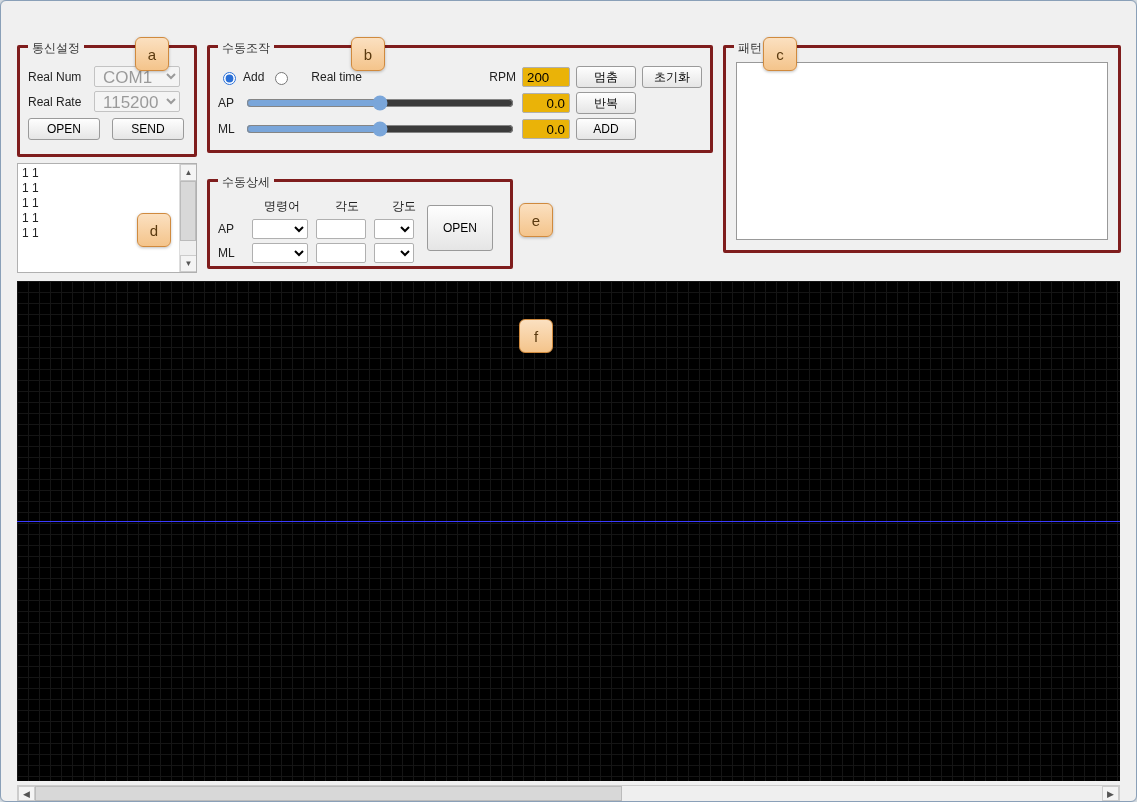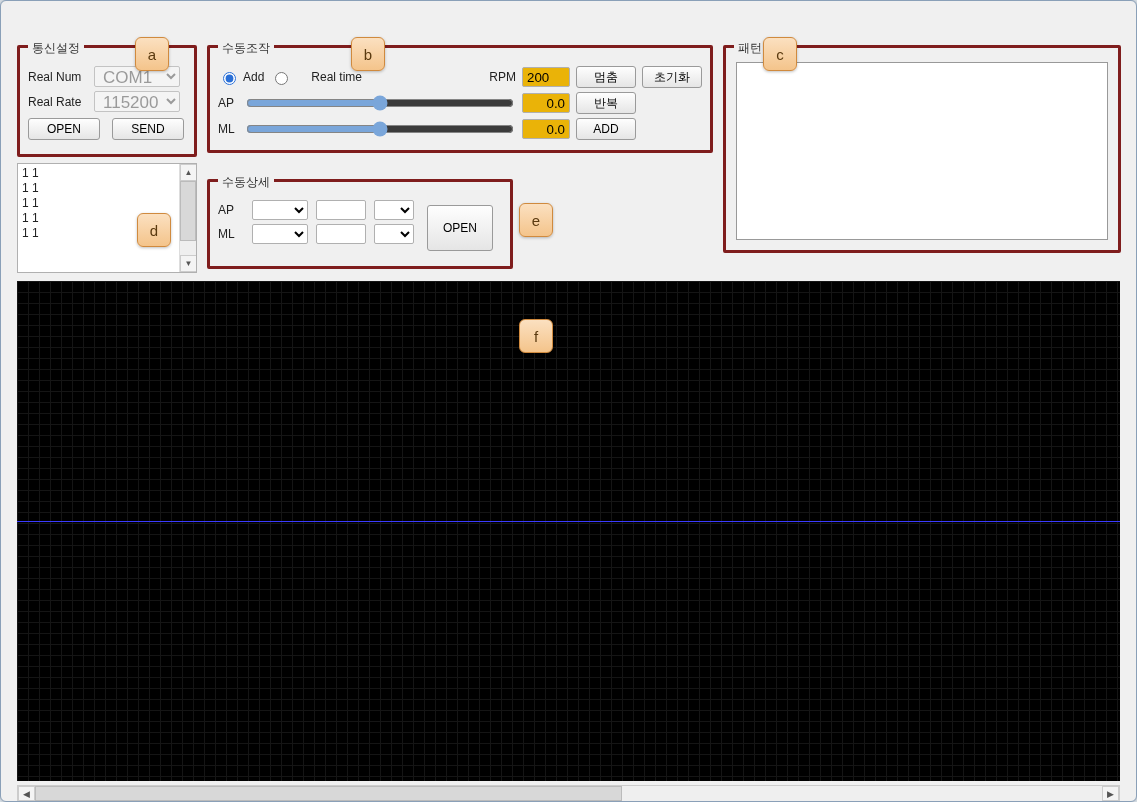--- a/index.html
+++ b/index.html
@@ -272,20 +272,25 @@
             <input type="range" min="0" max="100" value="50" style="">
           </div>
         <input class="val" value="0.0" style="">
         <button class="btn">ADD</button>
         <span style="width:60px"></span>
       </div>
     </div>
 
     <div class="groupbox grp-detail">
       <div class="legend">수동상세</div>
+      <div class="detail-hdr" style="margin-top:2px;">
+        <span style="width:56px;text-align:center">명령어</span>
+        <span style="width:50px;text-align:center">각도</span>
+        <span style="width:40px;text-align:center">강도</span>
+      </div>
       <div class="detail-row">
         <span class="axis">AP</span>
         <select class="small-combo"><option></option></select>
         <input class="small-tb" style="">
         <select class="small-combo" style="width:40px"><option></option></select>
       </div>
       <div class="detail-row">
         <span class="axis">ML</span>
         <select class="small-combo"><option></option></select>
         <input class="small-tb" style="">

